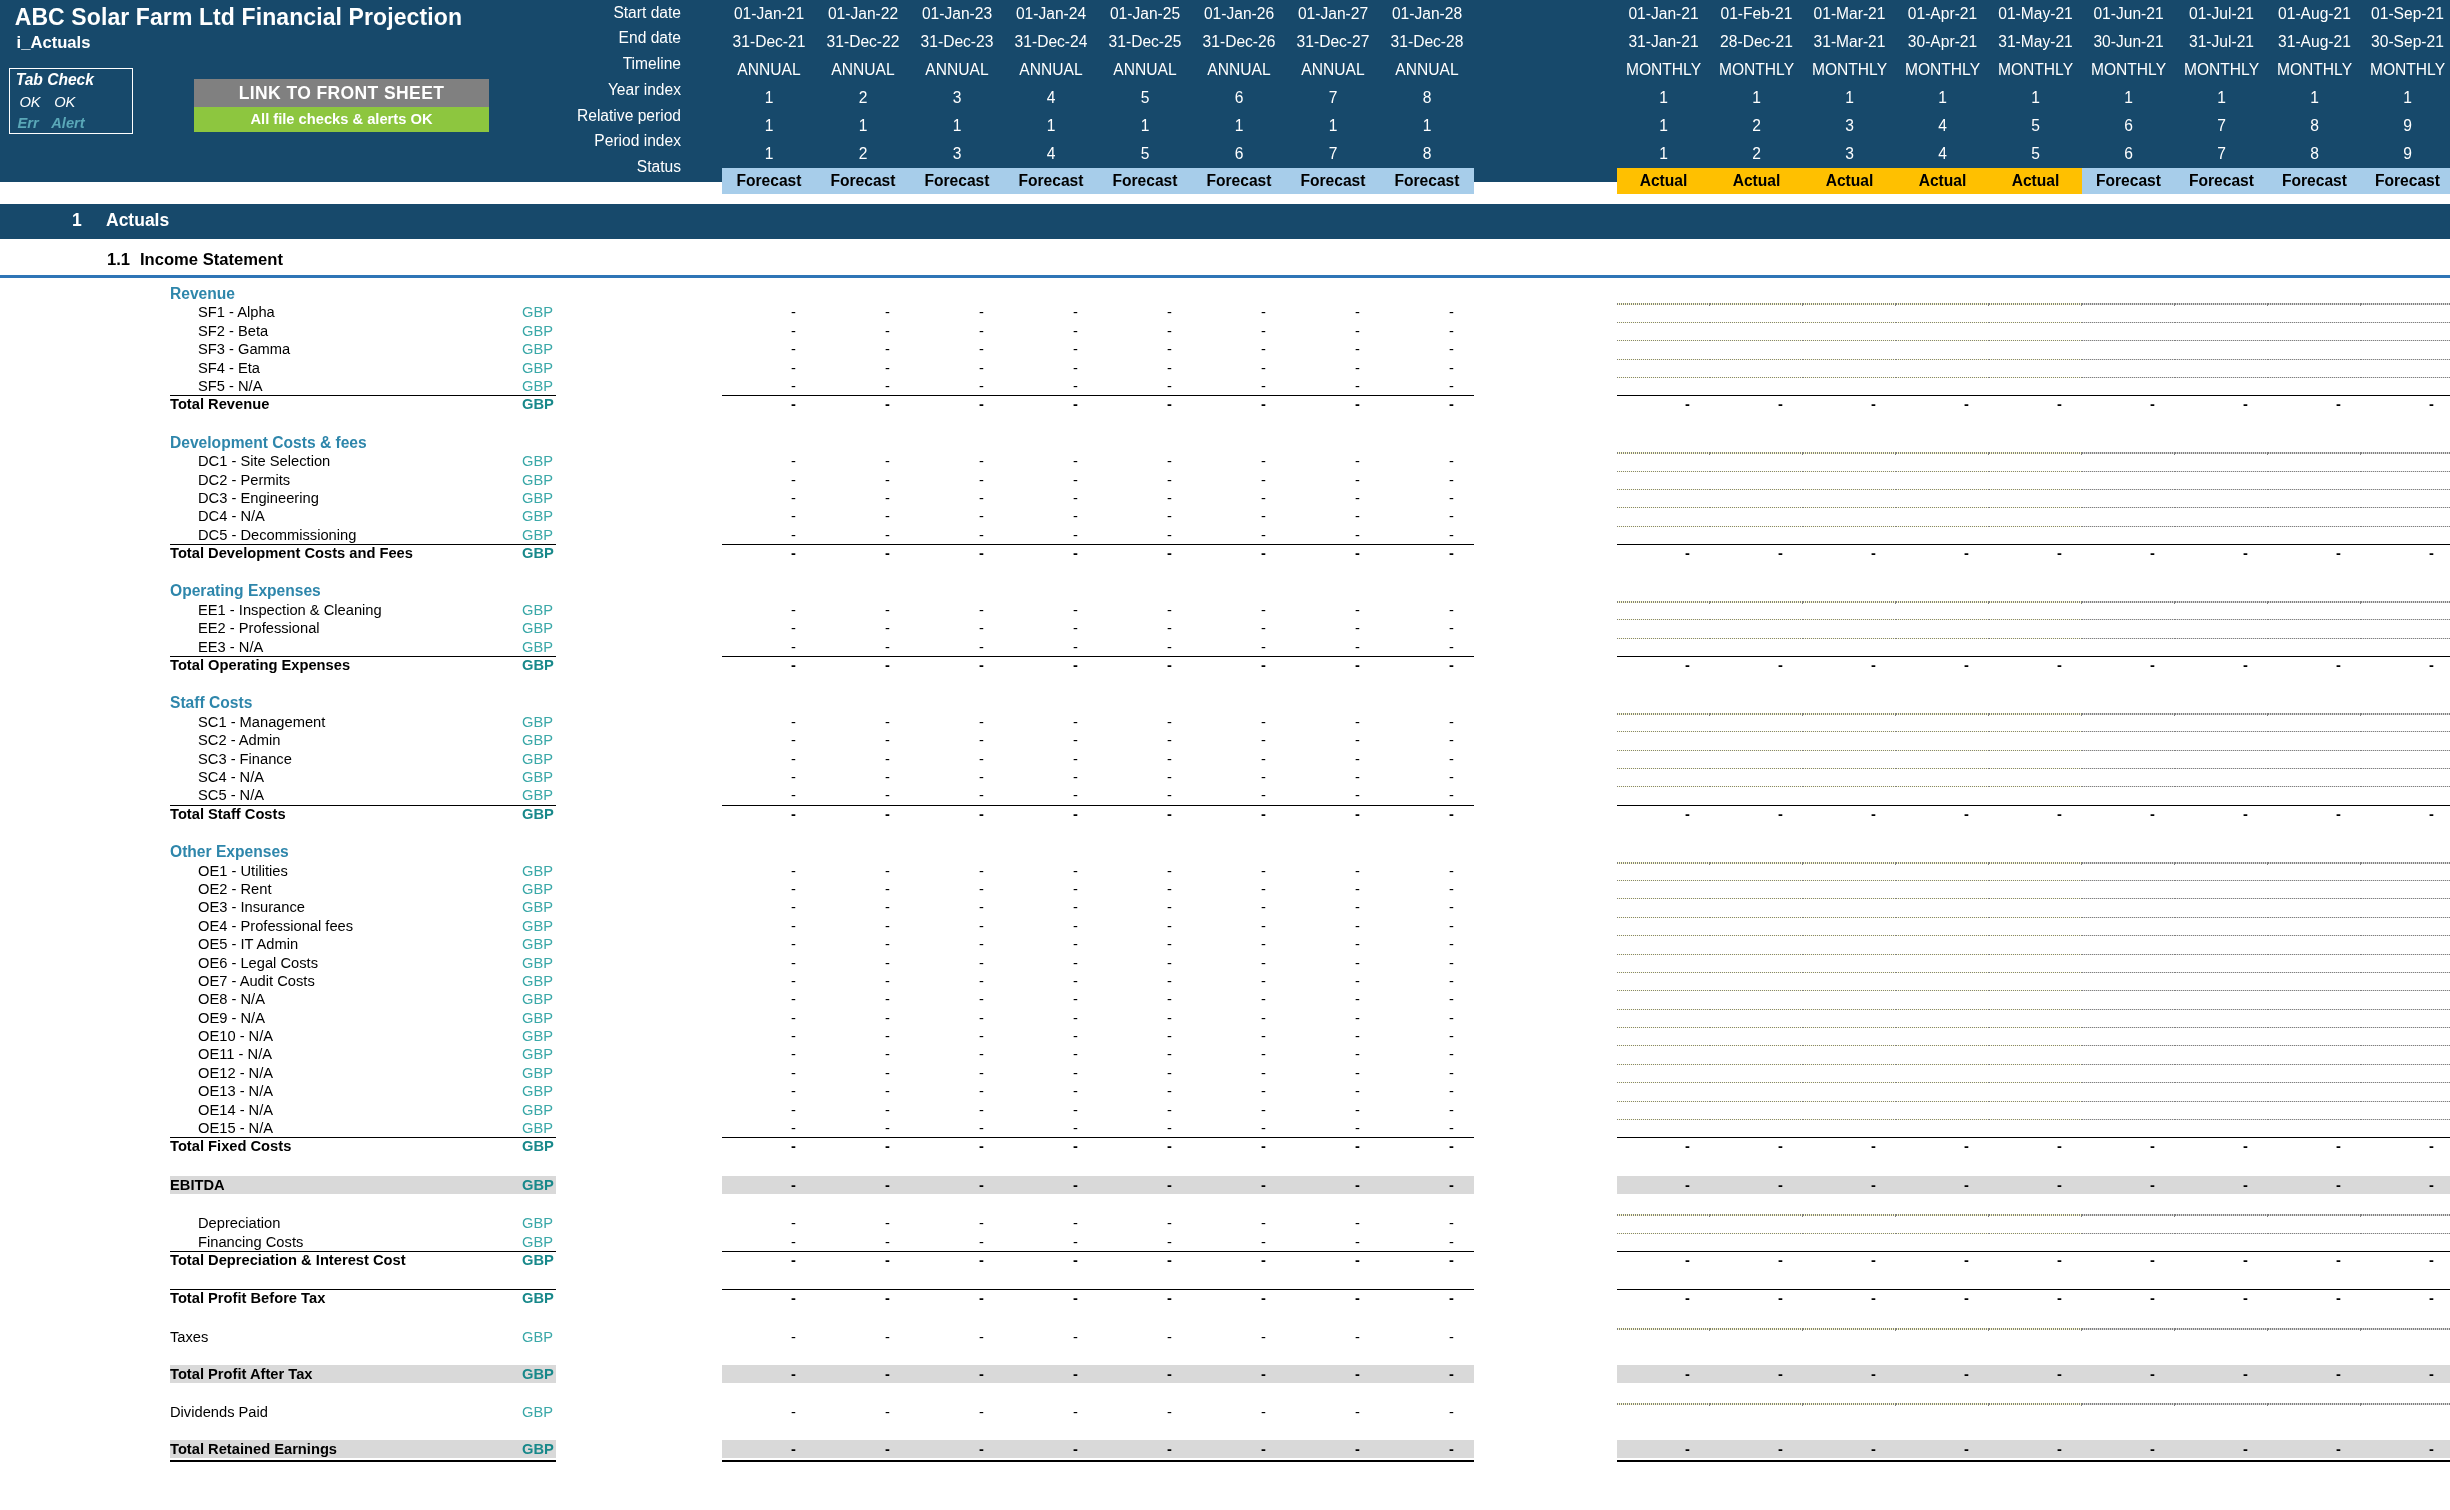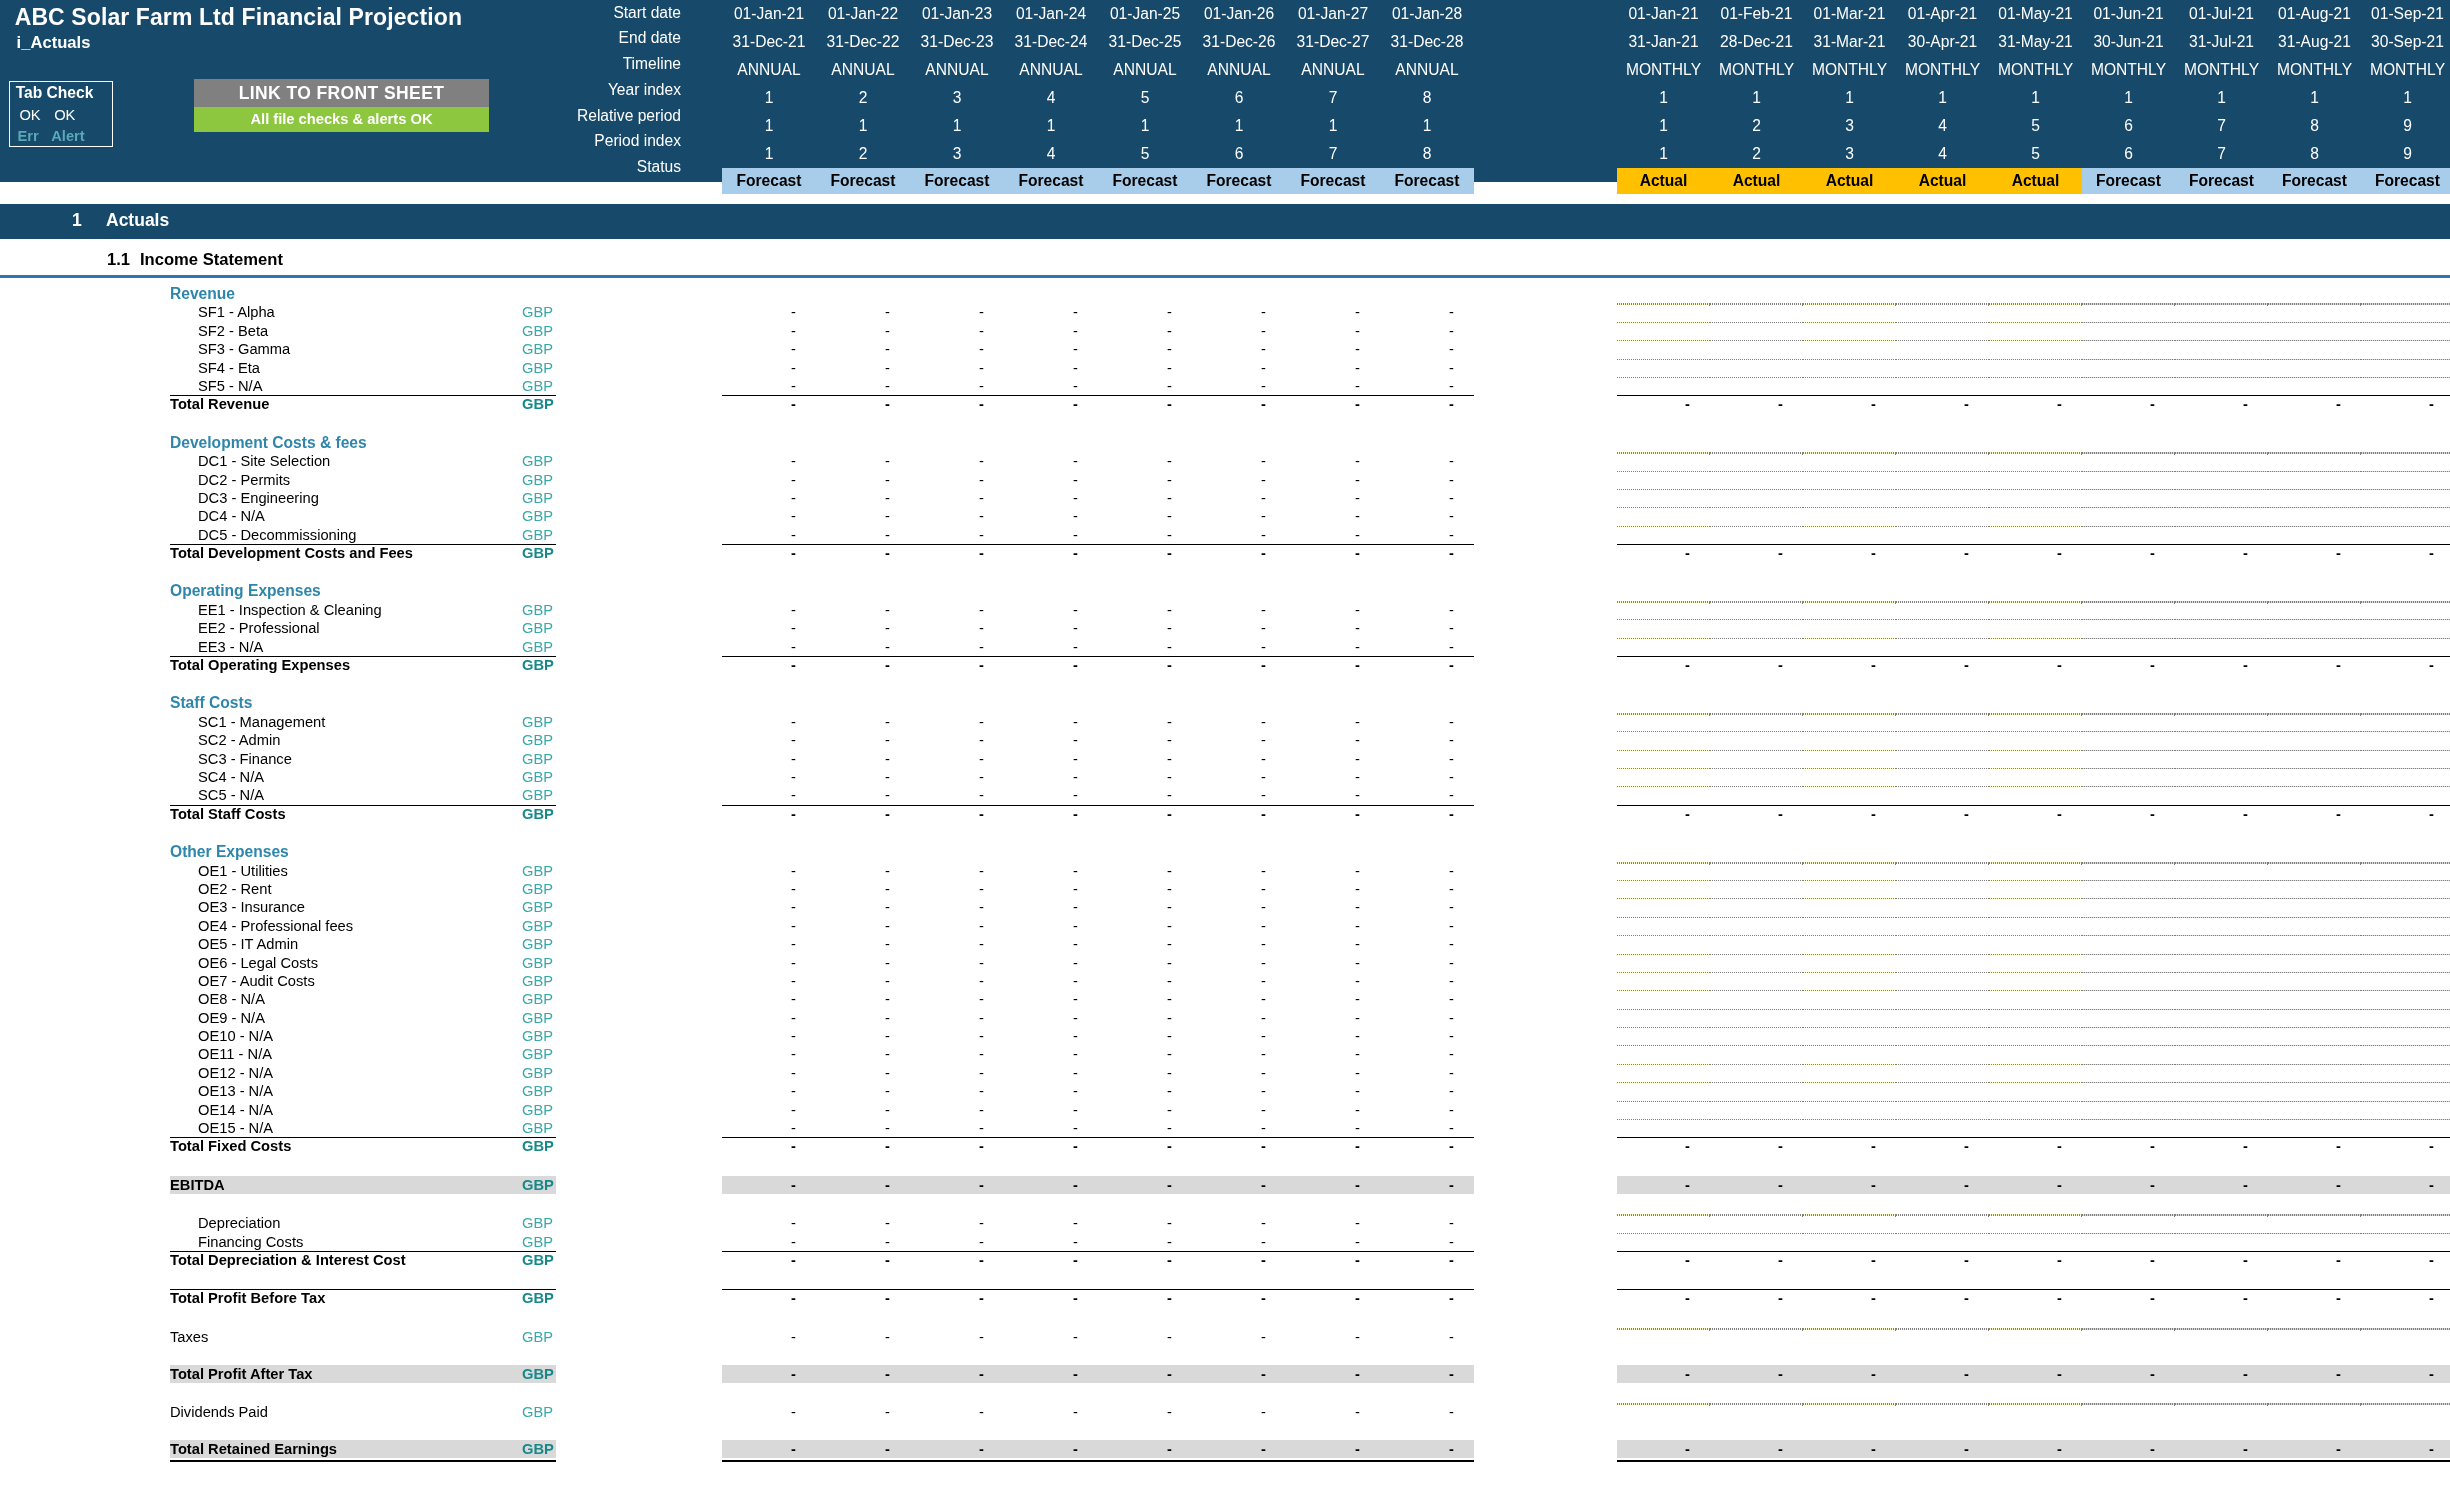--- a/index.html
+++ b/index.html
@@ -35,23 +35,24 @@
   .tab-name {
     position: absolute;
     left: 16.6px; top: 33px;
     font-size: 16.6px;
     font-weight: bold;
   }
 
   
   .tabcheck {
     position: absolute;
-    left: 9.2px; top: 81px;
-    width: 104px; height: 66px;
+    left: 9.2px; top: 68px;
+    width: 124px; height: 66px;
     border: 1.8px solid #ffffff;
+    font-style: italic;
   }
   .tabcheck .tc-title {
     position: absolute;
     left: 5.5px; top: 1.8px;
     font-size: 15.6px; font-weight: bold;
     color: #ffffff;
   }
   .tabcheck .tc-ok1 { position:absolute; left:9.2px; top:25px; font-size:14.7px; color:#ffffff; }
   .tabcheck .tc-ok2 { position:absolute; left:44px; top:25px; font-size:14.7px; color:#ffffff; }
   .tabcheck .tc-err  { position:absolute; left:7.4px;  top:46px; font-size:14.7px; font-weight:bold; color:#5aa8b8; }

